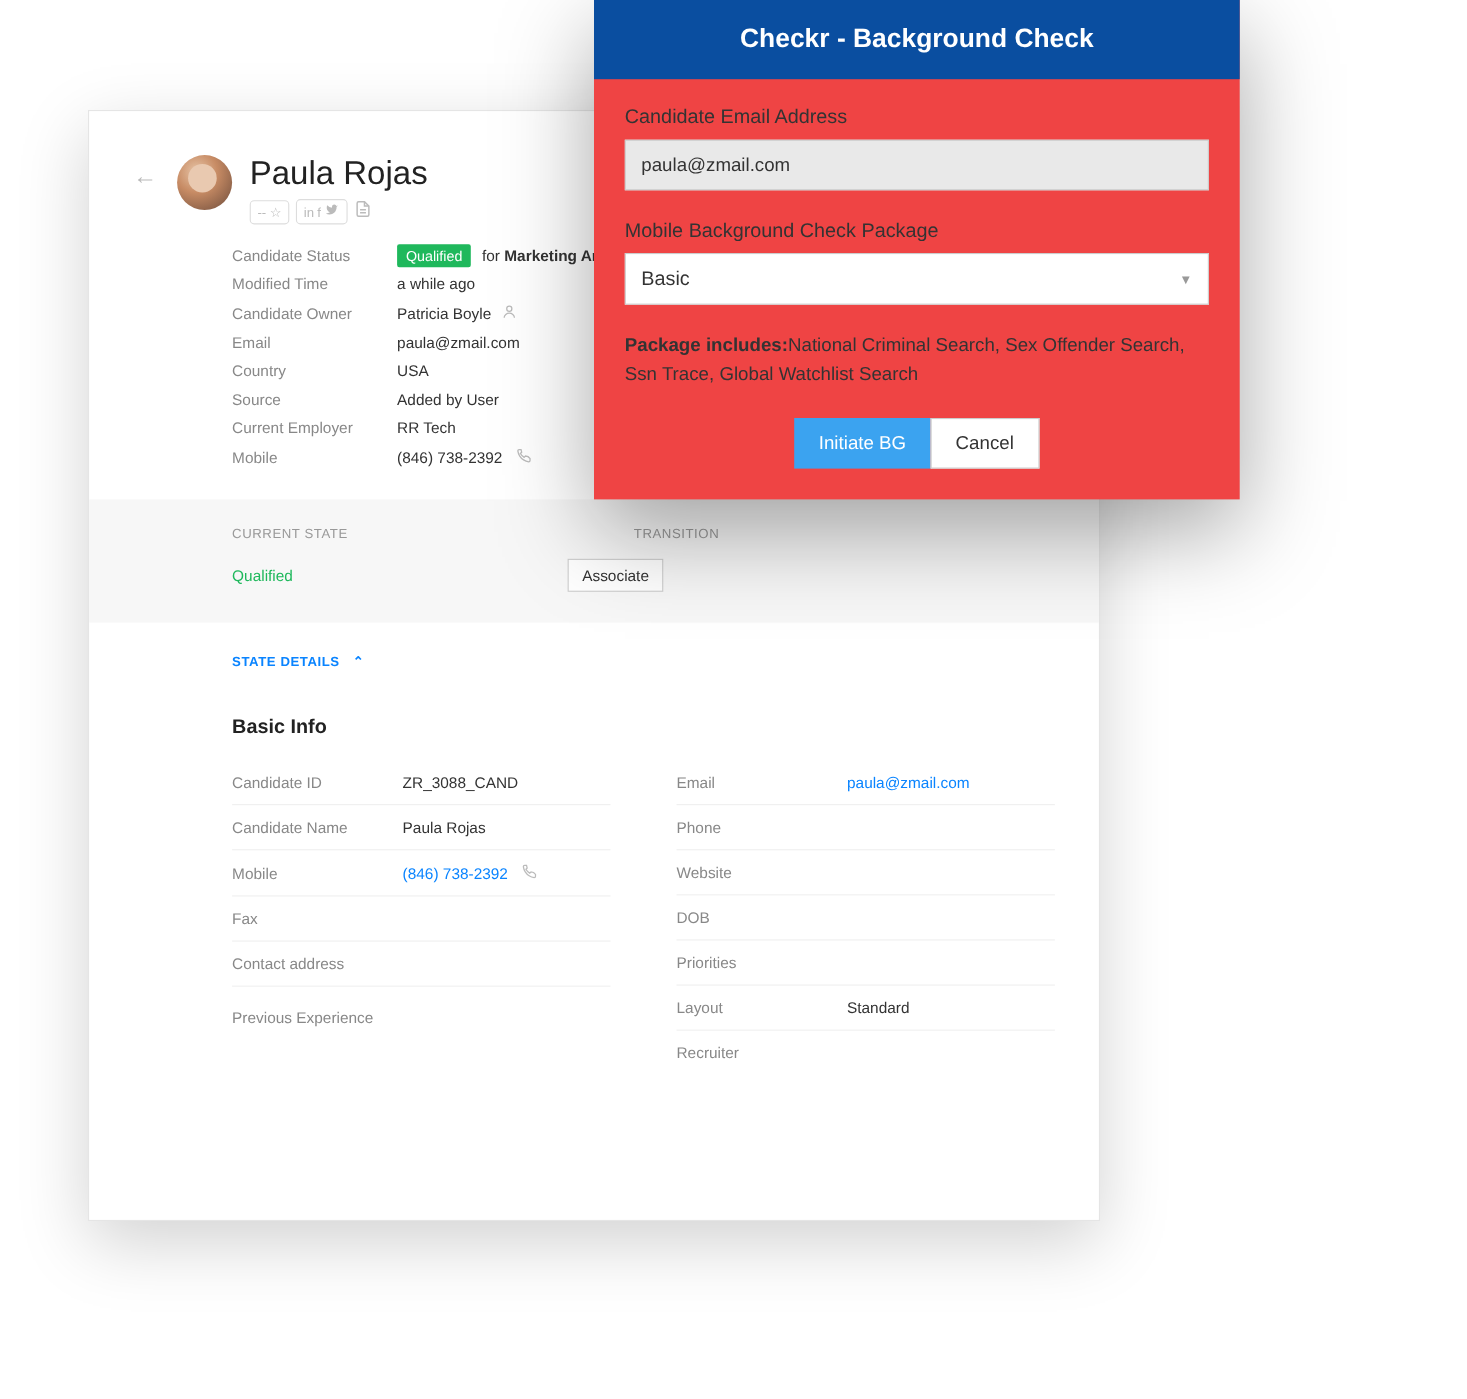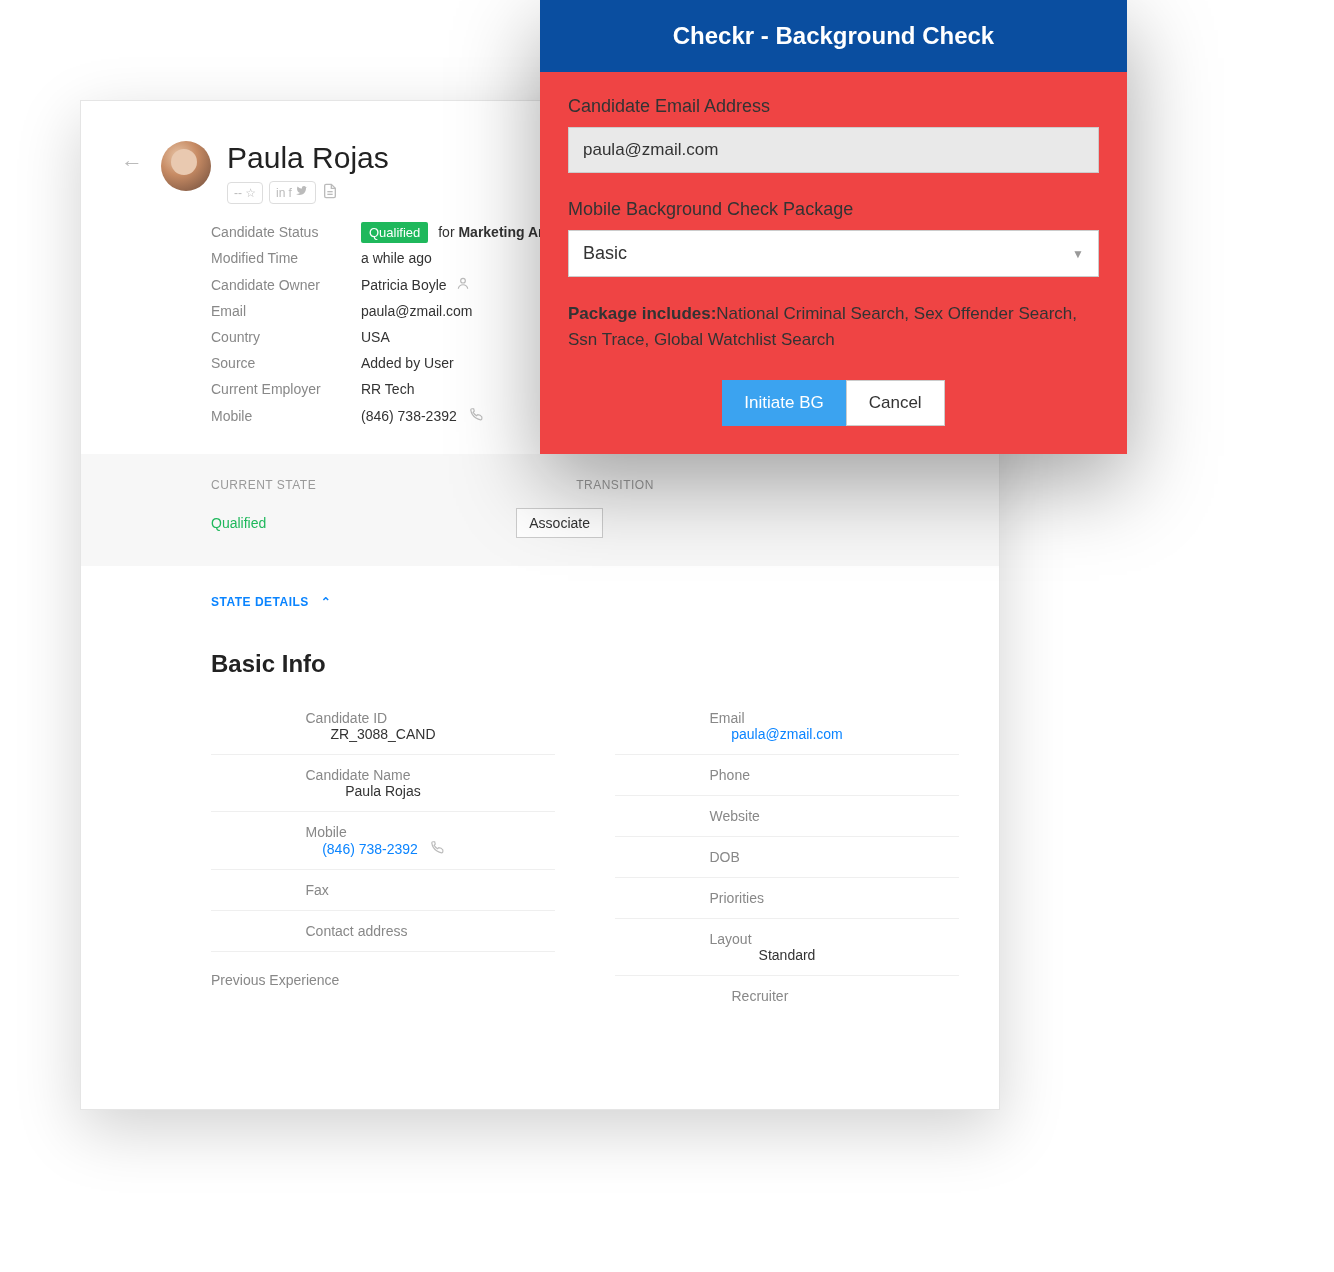--- a/index.html
+++ b/index.html
@@ -156,40 +156,39 @@
     color: #0a84ff;
     font-size: 12px;
     font-weight: 600;
     letter-spacing: 0.5px;
     cursor: pointer;
   }
   .hide-link .chev { margin-left:8px; }
 
   .section-title {
     padding: 30px 40px 12px 130px;
-    font-size: 24px;
+    font-size: 18px;
     font-weight: 600;
     color: #222;
   }
 
   .info-cols {
     display: flex;
     padding: 8px 40px 20px 130px;
     gap: 60px;
   }
   .info-col { flex: 1; }
   .info-row {
     display: flex;
     border-bottom: 1px solid #efefef;
     padding: 12px 0;
     font-size: 14px;
     align-items: center;
-    flex-direction: column;
-  }
-  .info-row:last-child { border-bottom: none; margin-left: 44px;}
+  }
+  .info-row:last-child { border-bottom: none;}
   .info-label {
     width: 155px;
     color: #888;
   }
   .info-value { color: #333; }
   .link { color: #0a84ff; cursor: pointer;}
   .prev-exp-row {
     padding: 20px 0 0 0;
     font-size:14px; color:#888;
   }

